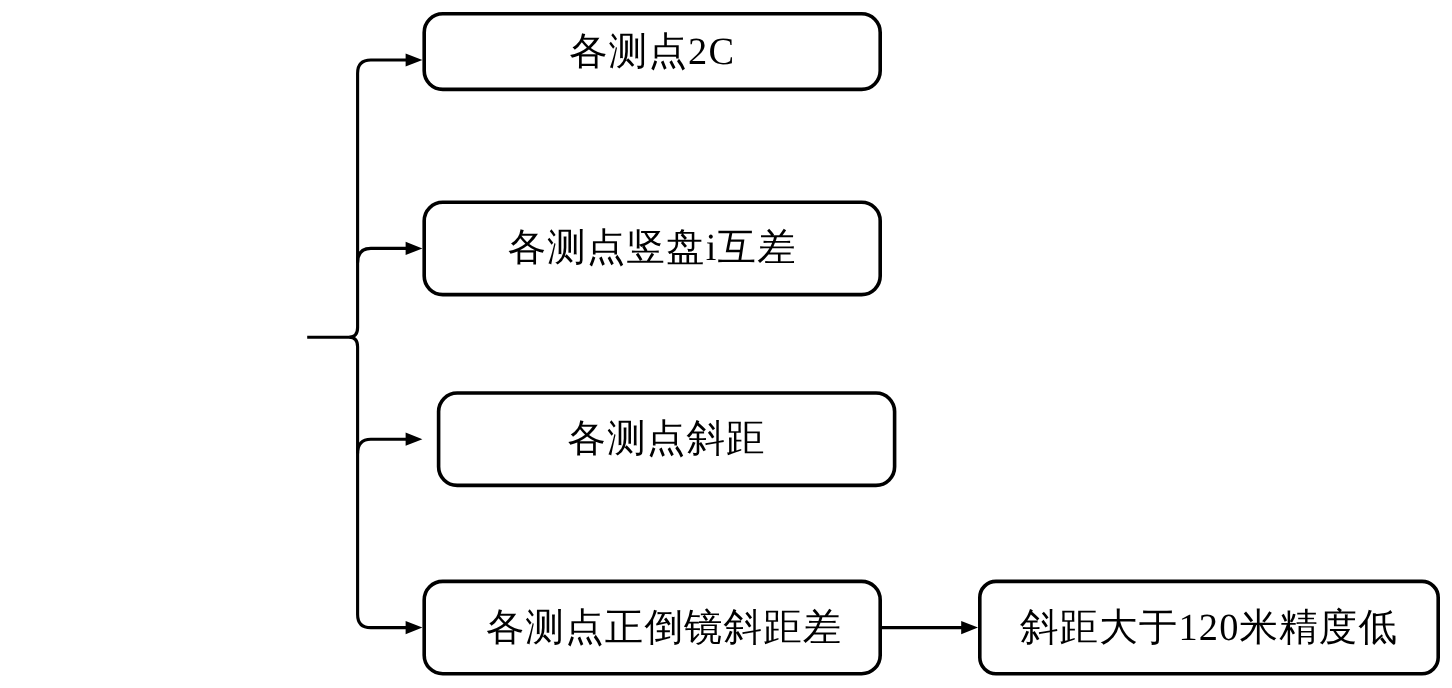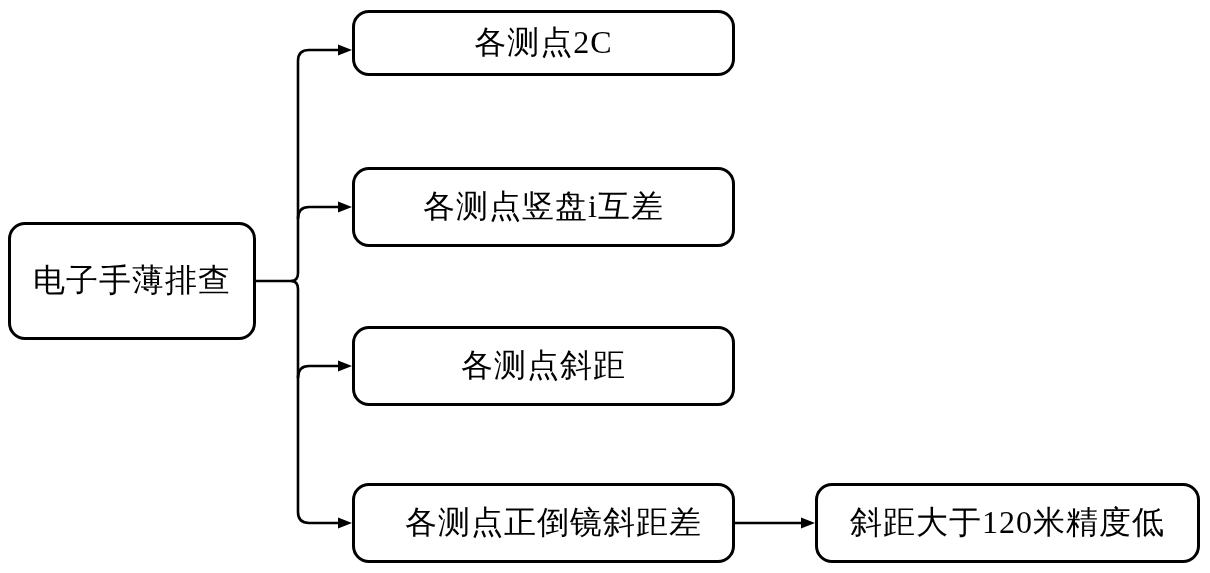--- a/index.html
+++ b/index.html
@@ -26,23 +26,23 @@
     align-items: center;
     justify-content: center;
     font-size: 32px;
     color: #000000;
     letter-spacing: 1px;
     white-space: nowrap;
   }
   #node-root   { left: 8px;   top: 222px; width: 248px; height: 118px; }
   #node-c1     { left: 352px; top: 10px;  width: 383px; height: 66px; }
   #node-c2     { left: 352px; top: 167px; width: 383px; height: 80px; text-align: right; }
-  #node-c3     { left: 352px; top: 326px; width: 383px; height: 80px; }
+  #node-c3     { left: 364px; top: 326px; width: 383px; height: 80px; }
   #node-c4     { left: 352px; top: 483px; width: 383px; height: 80px; padding-left: 20px; }
-  #node-result { left: 815px; top: 483px; width: 385px; height: 80px; }
+  #node-result { left: 815px; top: 483px; width: 385px; height: 80px; border-radius: 15px; }
 </style>
 </head>
 <body>
 
 <div class="canvas">
 
   <svg class="connectors" viewBox="0 0 1210 573" xmlns="http://www.w3.org/2000/svg">
     <g stroke="#000000" stroke-width="2.6" fill="none">
       <path d="M 256 281 L 291 281"></path>
       <path d="M 291 281 Q 298 281 298 273 L 298 61 Q 298 50 309 50 L 339 50"></path>
@@ -53,23 +53,20 @@
     </g>
     <g fill="#000000" stroke="none">
       <polygon points="352,50 338,44.5 338,55.5"></polygon>
       <polygon points="352,207 338,201.5 338,212.5"></polygon>
       <polygon points="352,366 338,360.5 338,371.5"></polygon>
       <polygon points="352,523 338,517.5 338,528.5"></polygon>
       <polygon points="815,523 801,517.5 801,528.5"></polygon>
     </g>
   </svg>
 
-  <div class="node" id="node-root">
-    <span>电子手薄排查</span>
-  </div>
 
   <div class="node" id="node-c1">
     <span>各测点2C</span>
   </div>
 
   <div class="node" id="node-c2">
     <span>各测点竖盘i互差</span>
   </div>
 
   <div class="node" id="node-c3">

